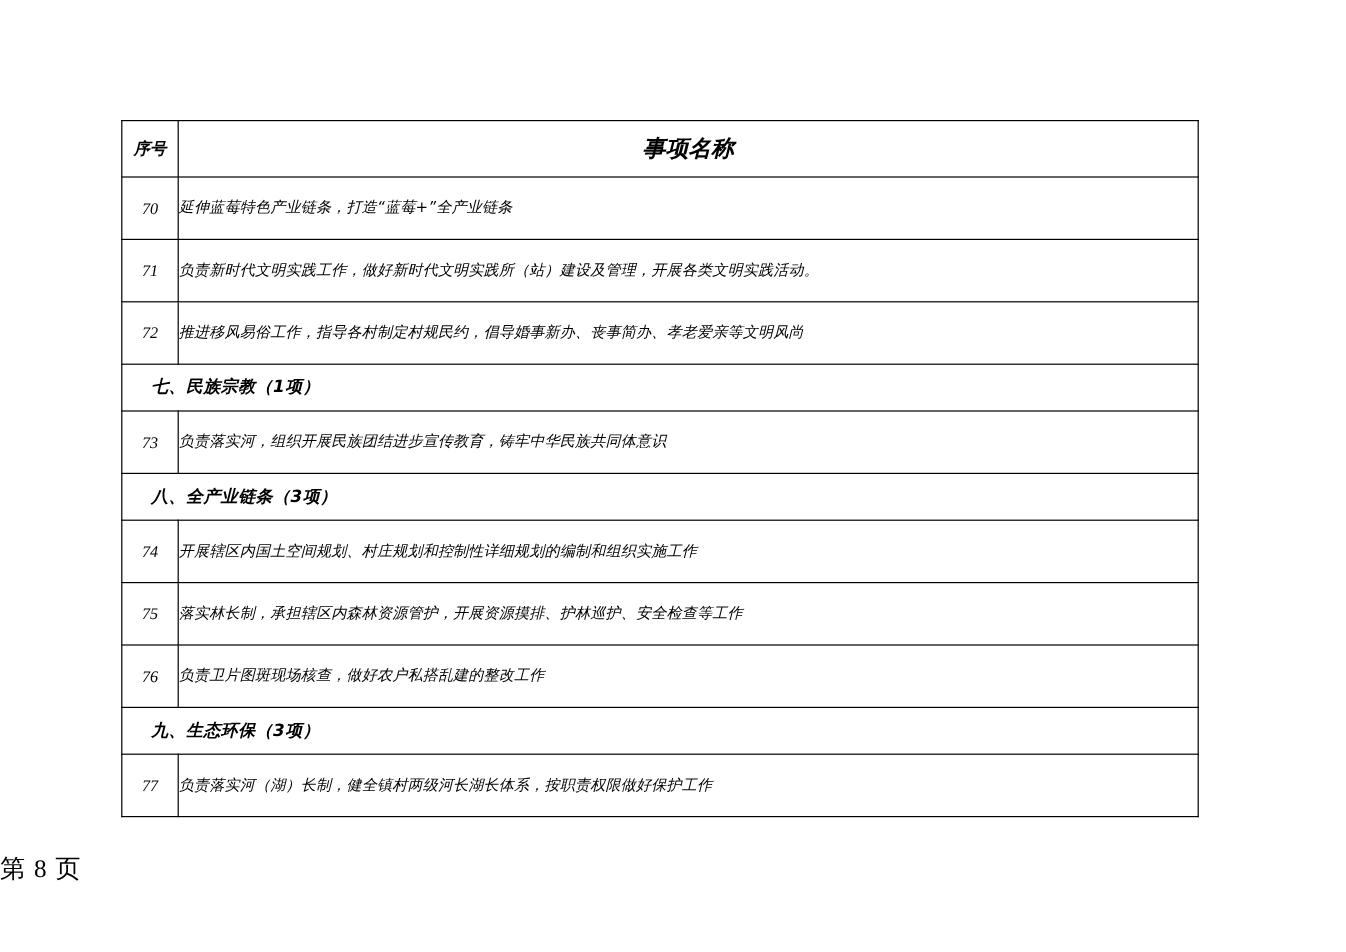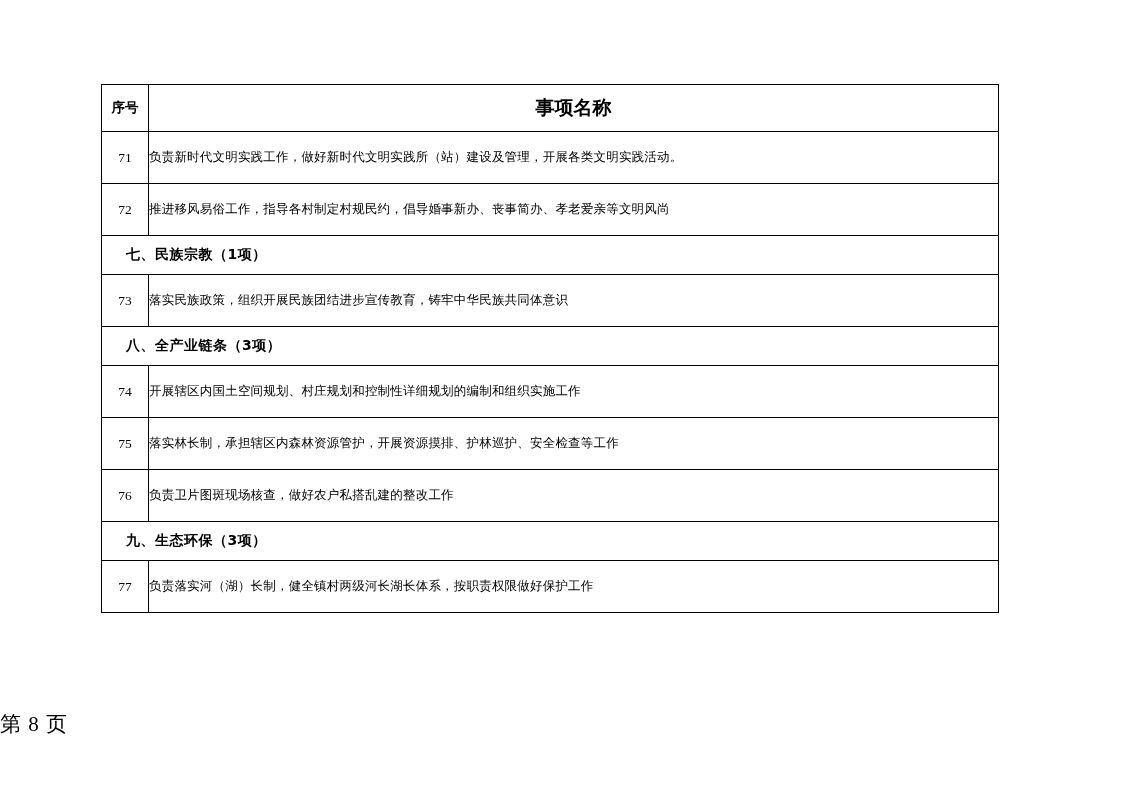--- a/index.html
+++ b/index.html
@@ -16,24 +16,25 @@
   }
   .page {
     position: relative;
     width: 1122px;
     height: 793px;
     box-sizing: border-box;
   }
   .doc-table {
     position: absolute;
     left: 101px;
-    top: 84px;
+    top: 100px;
     width: 898px;
     border-collapse: collapse;
     table-layout: fixed;
+    font-style: italic;
   }
   .doc-table td {
     border: 1px solid #000000;
     padding: 0;
     vertical-align: middle;
   }
   .col-num {
     width: 47px;
   }
   .cell-num {
@@ -93,39 +94,43 @@
     <colgroup>
       <col class="col-num">
       <col>
     </colgroup>
     <tbody>
       <tr class="header-row">
         <td class="header-num">序号</td>
         <td class="header-title">事项名称</td>
       </tr>
 
+      <tr>
+        <td class="cell-num">70</td>
+        <td class="cell-text">延伸蓝莓特色产业链条，打造“蓝莓+”全产业链条</td>
+      </tr>
 
 
       <tr>
         <td class="cell-num">71</td>
         <td class="cell-text">负责新时代文明实践工作，做好新时代文明实践所（站）建设及管理，开展各类文明实践活动。</td>
       </tr>
 
       <tr>
         <td class="cell-num">72</td>
         <td class="cell-text">推进移风易俗工作，指导各村制定村规民约，倡导婚事新办、丧事简办、孝老爱亲等文明风尚</td>
       </tr>
 
       <tr class="section-row">
         <td colspan="2">七、民族宗教（1项）</td>
       </tr>
 
       <tr>
         <td class="cell-num">73</td>
-        <td class="cell-text">落实民族政策，组织开展民族团结进步宣传教育，铸牢中华民族共同体意识</td>
+        <td class="cell-text">负责落实河，组织开展民族团结进步宣传教育，铸牢中华民族共同体意识</td>
       </tr>
 
       <tr class="section-row">
         <td colspan="2">八、全产业链条（3项）</td>
       </tr>
 
       <tr>
         <td class="cell-num">74</td>
         <td class="cell-text">开展辖区内国土空间规划、村庄规划和控制性详细规划的编制和组织实施工作</td>
       </tr>

